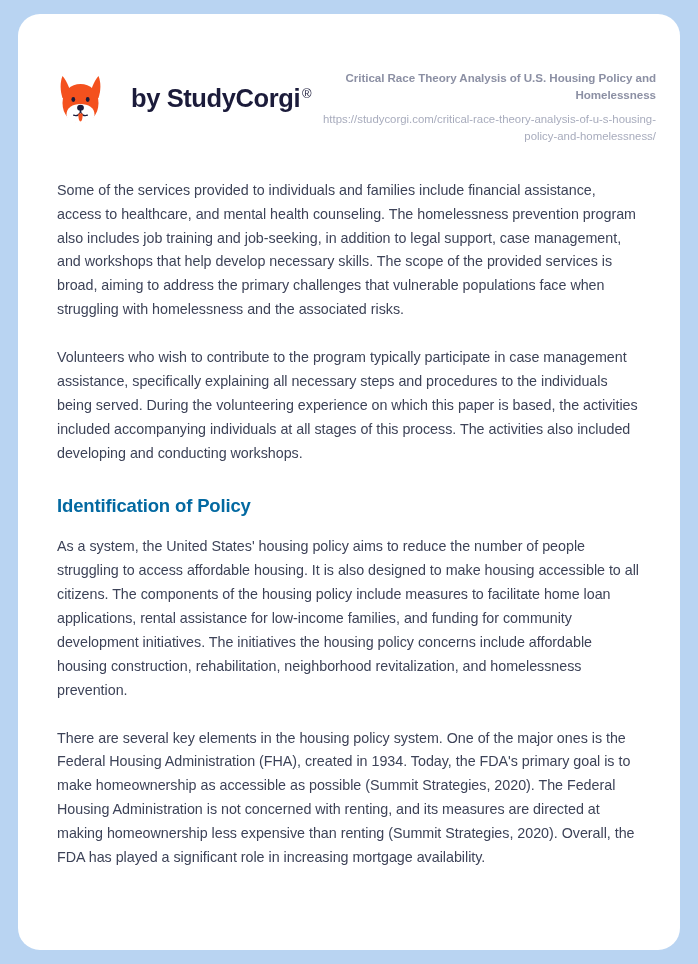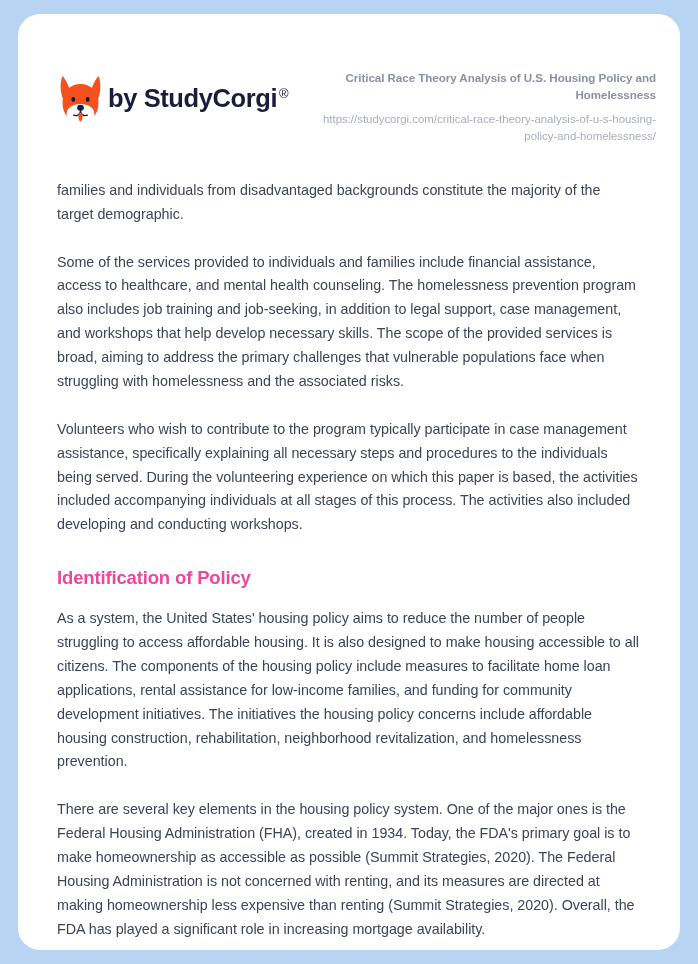--- a/index.html
+++ b/index.html
@@ -28,21 +28,21 @@
   .doc-header {
     display: flex;
     align-items: flex-start;
     justify-content: space-between;
     padding: 48px 24px 0 39px;
     box-sizing: border-box;
   }
   .brand {
     display: flex;
     align-items: center;
-    gap: 4px;
+    gap: 27px;
     padding-top: 12px;
   }
   .corgi-logo {
     width: 47px;
     height: 50px;
     flex: 0 0 auto;
     display: block;
   }
   .wordmark {
     position: relative;
@@ -91,21 +91,21 @@
     color: #3d4358;
     margin: 0 0 24px 0;
     letter-spacing: -0.02px;
   }
   .doc-body p:first-child {
     margin-top: 34px;
   }
   .section-heading {
     font-size: 18.5px;
     font-weight: bold;
-    color: #ec4899;
+    color: #0369a1;
     margin: 30px 0 18px 0;
     letter-spacing: -0.15px;
   }
 </style>
 </head>
 <body>
 
 <div class="page-sheet">
 
   <div class="doc-header">
@@ -135,21 +135,20 @@
     </div>
 
     <div class="doc-meta">
       <div class="doc-title">Critical Race Theory Analysis of U.S. Housing Policy and Homelessness</div>
       <div class="doc-url">https://studycorgi.com/critical-race-theory-analysis-of-u-s-housing-policy-and-homelessness/</div>
     </div>
 
   </div>
 
   <div class="doc-body">
-    <p>families and individuals from disadvantaged backgrounds constitute the majority of the target demographic.</p>
     <p>Some of the services provided to individuals and families include financial assistance, access to healthcare, and mental health counseling. The homelessness prevention program also includes job training and job-seeking, in addition to legal support, case management, and workshops that help develop necessary skills. The scope of the provided services is broad, aiming to address the primary challenges that vulnerable populations face when struggling with homelessness and the associated risks.</p>
     <p>Volunteers who wish to contribute to the program typically participate in case management assistance, specifically explaining all necessary steps and procedures to the individuals being served. During the volunteering experience on which this paper is based, the activities included accompanying individuals at all stages of this process. The activities also included developing and conducting workshops.</p>
     <h2 class="section-heading">Identification of Policy</h2>
     <p>As a system, the United States' housing policy aims to reduce the number of people struggling to access affordable housing. It is also designed to make housing accessible to all citizens. The components of the housing policy include measures to facilitate home loan applications, rental assistance for low-income families, and funding for community development initiatives. The initiatives the housing policy concerns include affordable housing construction, rehabilitation, neighborhood revitalization, and homelessness prevention.</p>
     <p>There are several key elements in the housing policy system. One of the major ones is the Federal Housing Administration (FHA), created in 1934. Today, the FDA's primary goal is to make homeownership as accessible as possible (Summit Strategies, 2020). The Federal Housing Administration is not concerned with renting, and its measures are directed at making homeownership less expensive than renting (Summit Strategies, 2020). Overall, the FDA has played a significant role in increasing mortgage availability.</p>
   </div>
 
 </div>
 
 </body></html>

